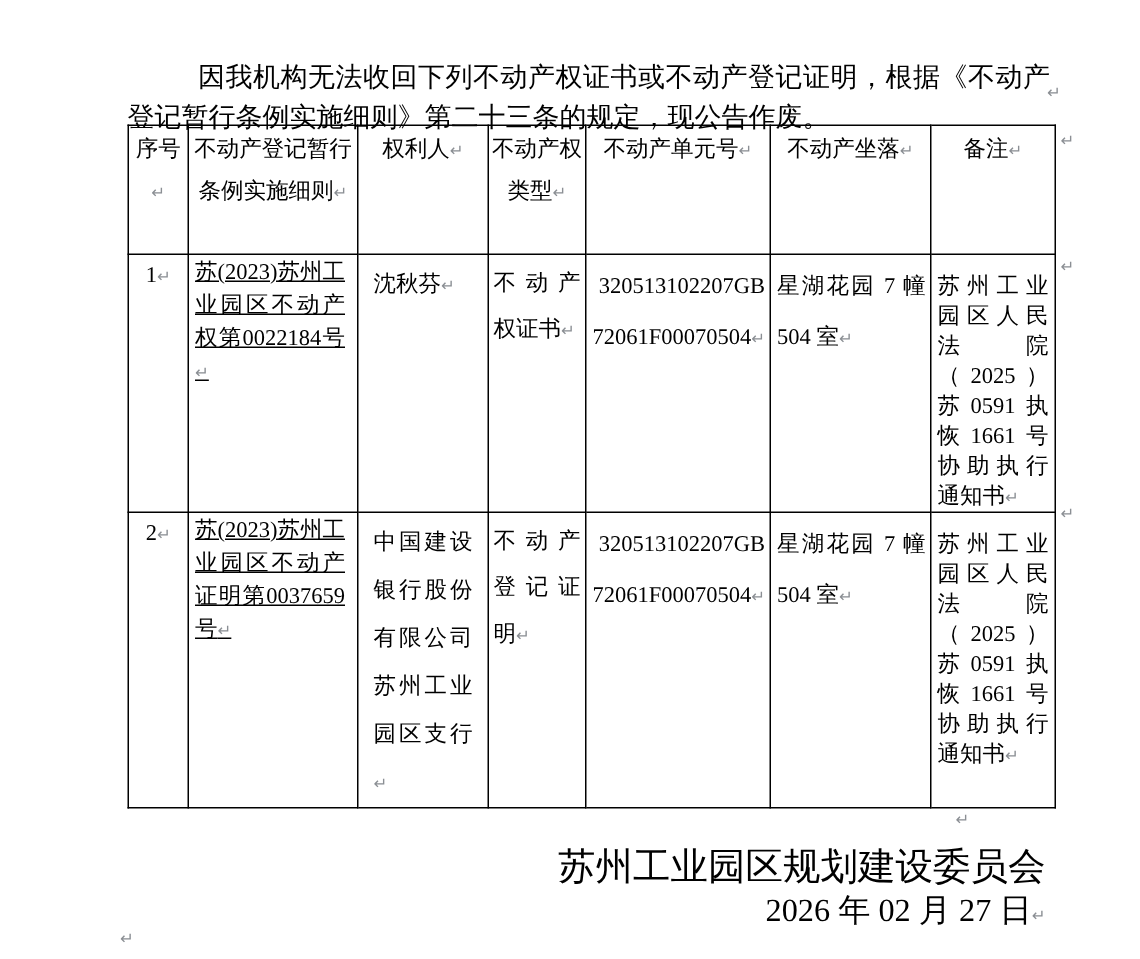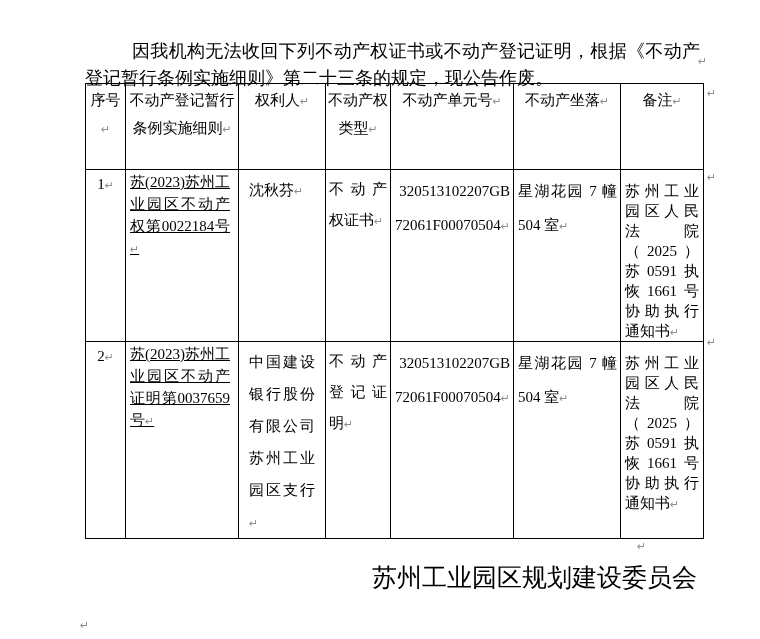--- a/index.html
+++ b/index.html
@@ -126,16 +126,19 @@
 
   <span class="mark abs-mark" style="left:707px; top:88px;">↵</span>
   <span class="mark abs-mark" style="left:707px; top:172px;">↵</span>
   <span class="mark abs-mark" style="left:707px; top:337px;">↵</span>
 
   <span class="mark abs-mark" style="left:637px; top:541px;">↵</span>
 
   <div class="footer-line footer-issuer">
     <span>苏州工业园区规划建设委员会</span>
   </div>
+  <div class="footer-line footer-date">
+    <span>2026 年 02 月 27 日</span><span class="mark">↵</span>
+  </div>
 
   <span class="mark abs-mark" style="left:80px; top:620px;">↵</span>
 
 </div>
 
 </body></html>

